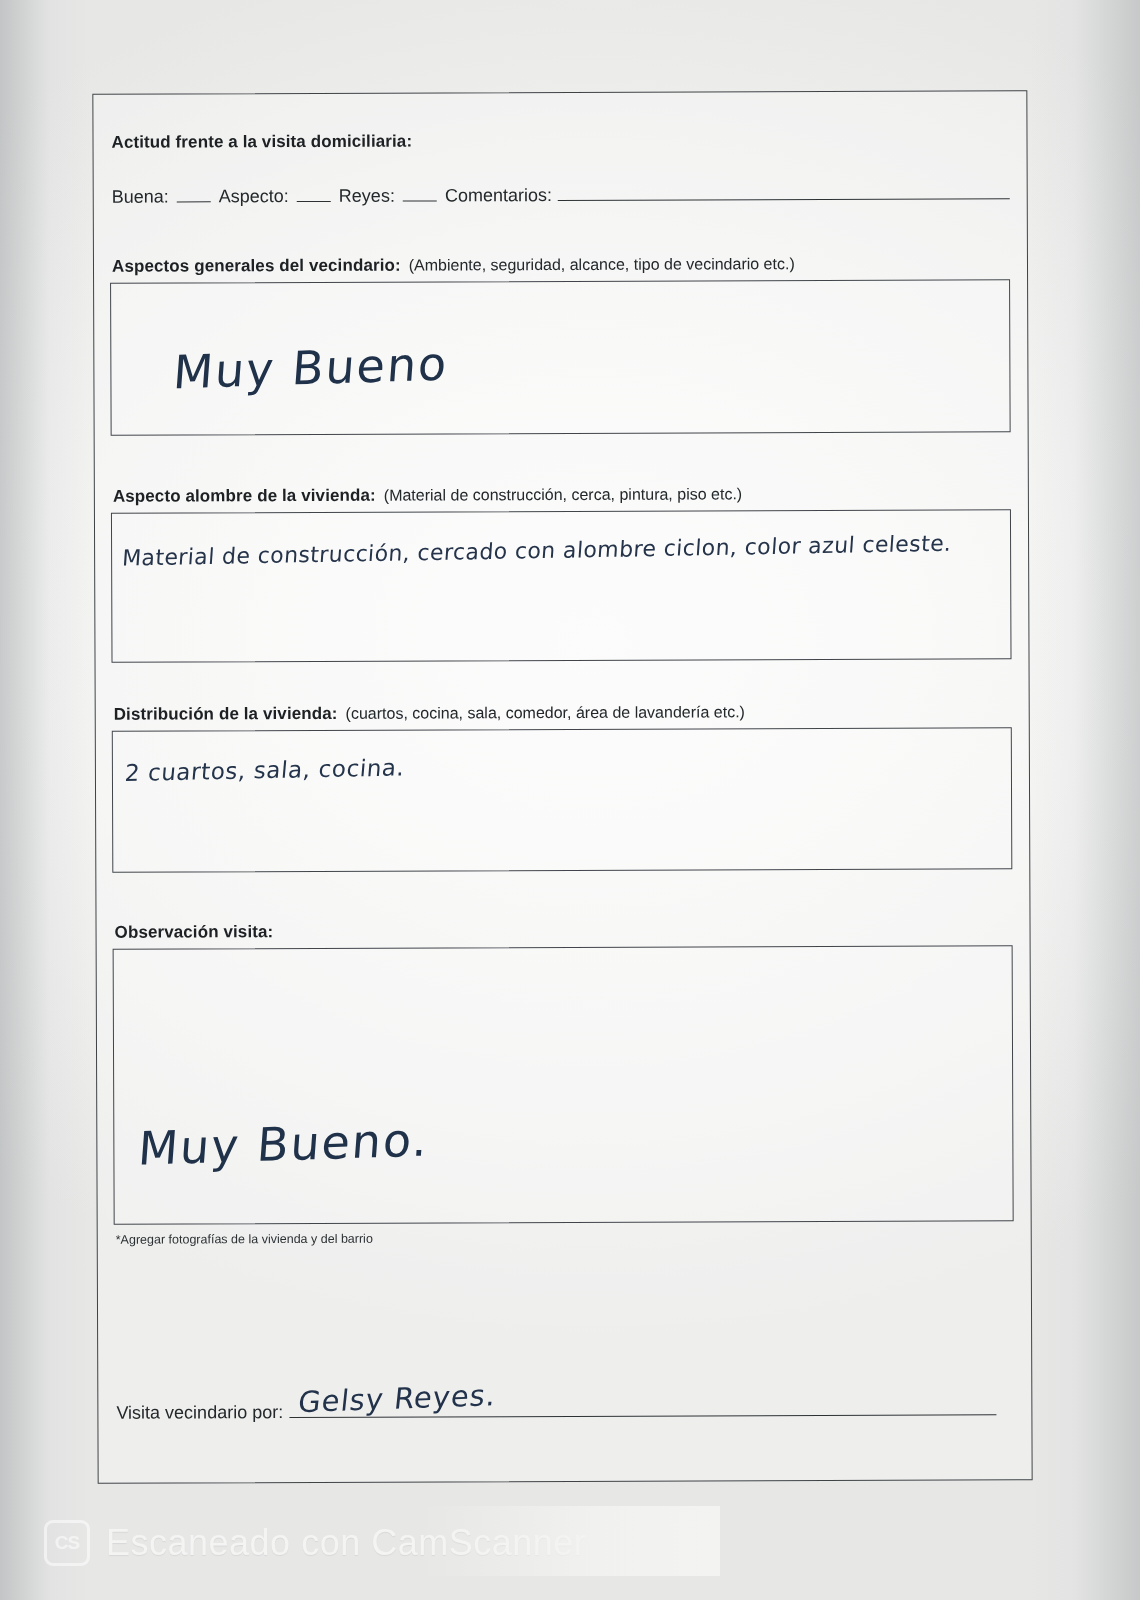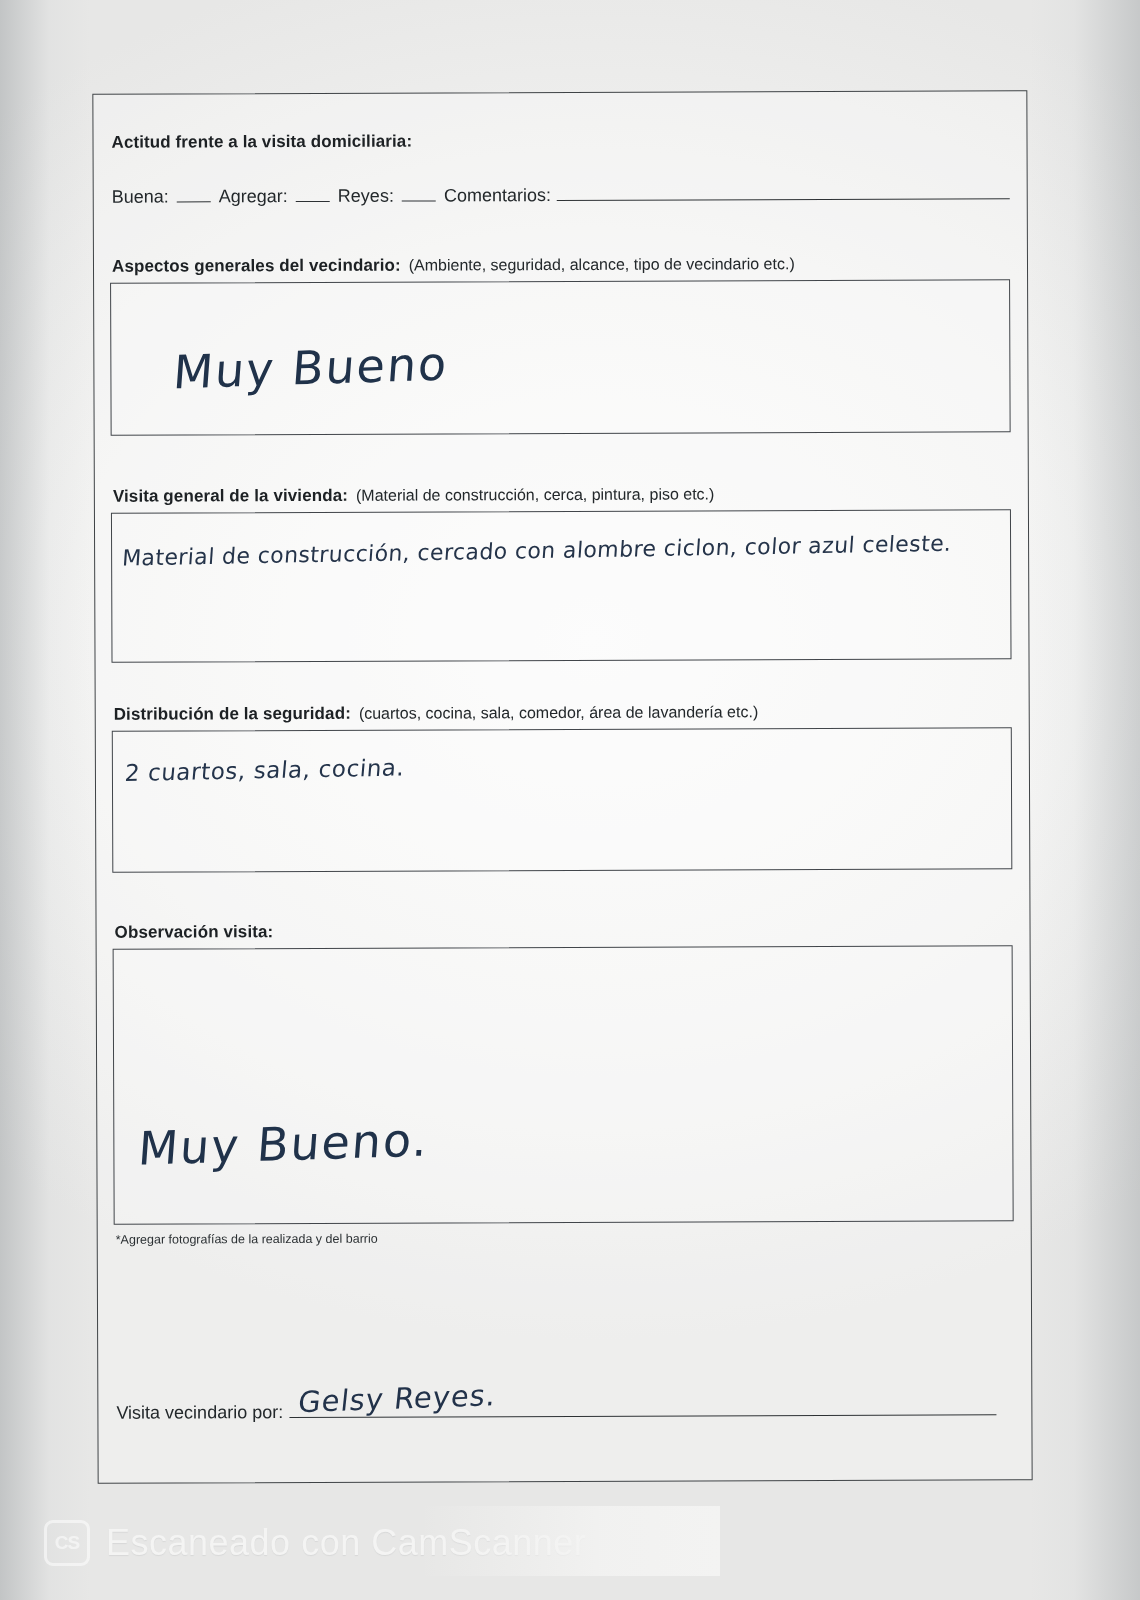--- a/index.html
+++ b/index.html
@@ -172,60 +172,60 @@
 
   <div id="form-frame">
 
     <div class="blk" style="left:18px; top:38px; width:880px;">
       <div class="lbl-bold">Actitud frente a la visita domiciliaria:</div>
     </div>
 
     <div class="blk row-inline" style="left:18px; top:92px; width:898px;">
       <span class="lbl-reg">Buena:</span>
       <span class="underline-short"></span>
-      <span class="lbl-reg">Agregar:</span>
+      <span class="lbl-reg">Aspecto:</span>
       <span class="underline-short"></span>
       <span class="lbl-reg">Reyes:</span>
       <span class="underline-short"></span>
       <span class="lbl-reg">Comentarios:</span>
       <span class="underline-long"></span>
     </div>
 
     <div class="blk row-inline" style="left:18px; top:162px; width:890px; gap:8px;">
       <span class="lbl-bold">Aspectos generales del vecindario:</span>
       <span class="lbl-reg" style="font-size:16px;">(Ambiente, seguridad, alcance, tipo de vecindario etc.)</span>
     </div>
     <div class="blk box" style="left:16px; top:188px; width:900px; height:153px;">
       <div class="hand-big" style="position:absolute; left:62px; top:58px;">Muy Bueno</div>
     </div>
 
     <div class="blk row-inline" style="left:18px; top:392px; width:890px; gap:8px;">
-      <span class="lbl-bold">Visita general de la vivienda:</span>
+      <span class="lbl-bold">Aspecto alombre de la vivienda:</span>
       <span class="lbl-reg" style="font-size:16px;">(Material de construcción, cerca, pintura, piso etc.)</span>
     </div>
     <div class="blk box" style="left:16px; top:418px; width:900px; height:150px;">
       <div class="hand-mid" style="position:absolute; left:10px; top:26px;">Material de construcción, cercado con alombre ciclon, color azul celeste.</div>
     </div>
 
     <div class="blk row-inline" style="left:18px; top:610px; width:890px; gap:8px;">
-      <span class="lbl-bold">Distribución de la seguridad:</span>
+      <span class="lbl-bold">Distribución de la vivienda:</span>
       <span class="lbl-reg" style="font-size:16px;">(cuartos, cocina, sala, comedor, área de lavandería etc.)</span>
     </div>
     <div class="blk box" style="left:16px; top:636px; width:900px; height:142px;">
       <div class="hand-sm" style="position:absolute; left:12px; top:26px;">2 cuartos, sala, cocina.</div>
     </div>
 
     <div class="blk" style="left:18px; top:828px; width:890px;">
       <span class="lbl-bold">Observación visita:</span>
     </div>
     <div class="blk box" style="left:16px; top:854px; width:900px; height:276px;">
       <div class="hand-big" style="position:absolute; left:24px; top:168px;">Muy Bueno.</div>
     </div>
 
-    <div class="blk footnote" style="left:18px; top:1138px;">*Agregar fotografías de la realizada y del barrio</div>
+    <div class="blk footnote" style="left:18px; top:1138px;">*Agregar fotografías de la vivienda y del barrio</div>
 
     <div class="blk row-inline" style="left:18px; top:1308px; width:880px;">
       <span class="lbl-reg">Visita vecindario por:</span>
       <span class="underline-long"></span>
     </div>
     <div class="blk hand-sign" style="left:200px; top:1288px;">Gelsy Reyes.</div>
 
   </div>
 
   <div id="watermark">

